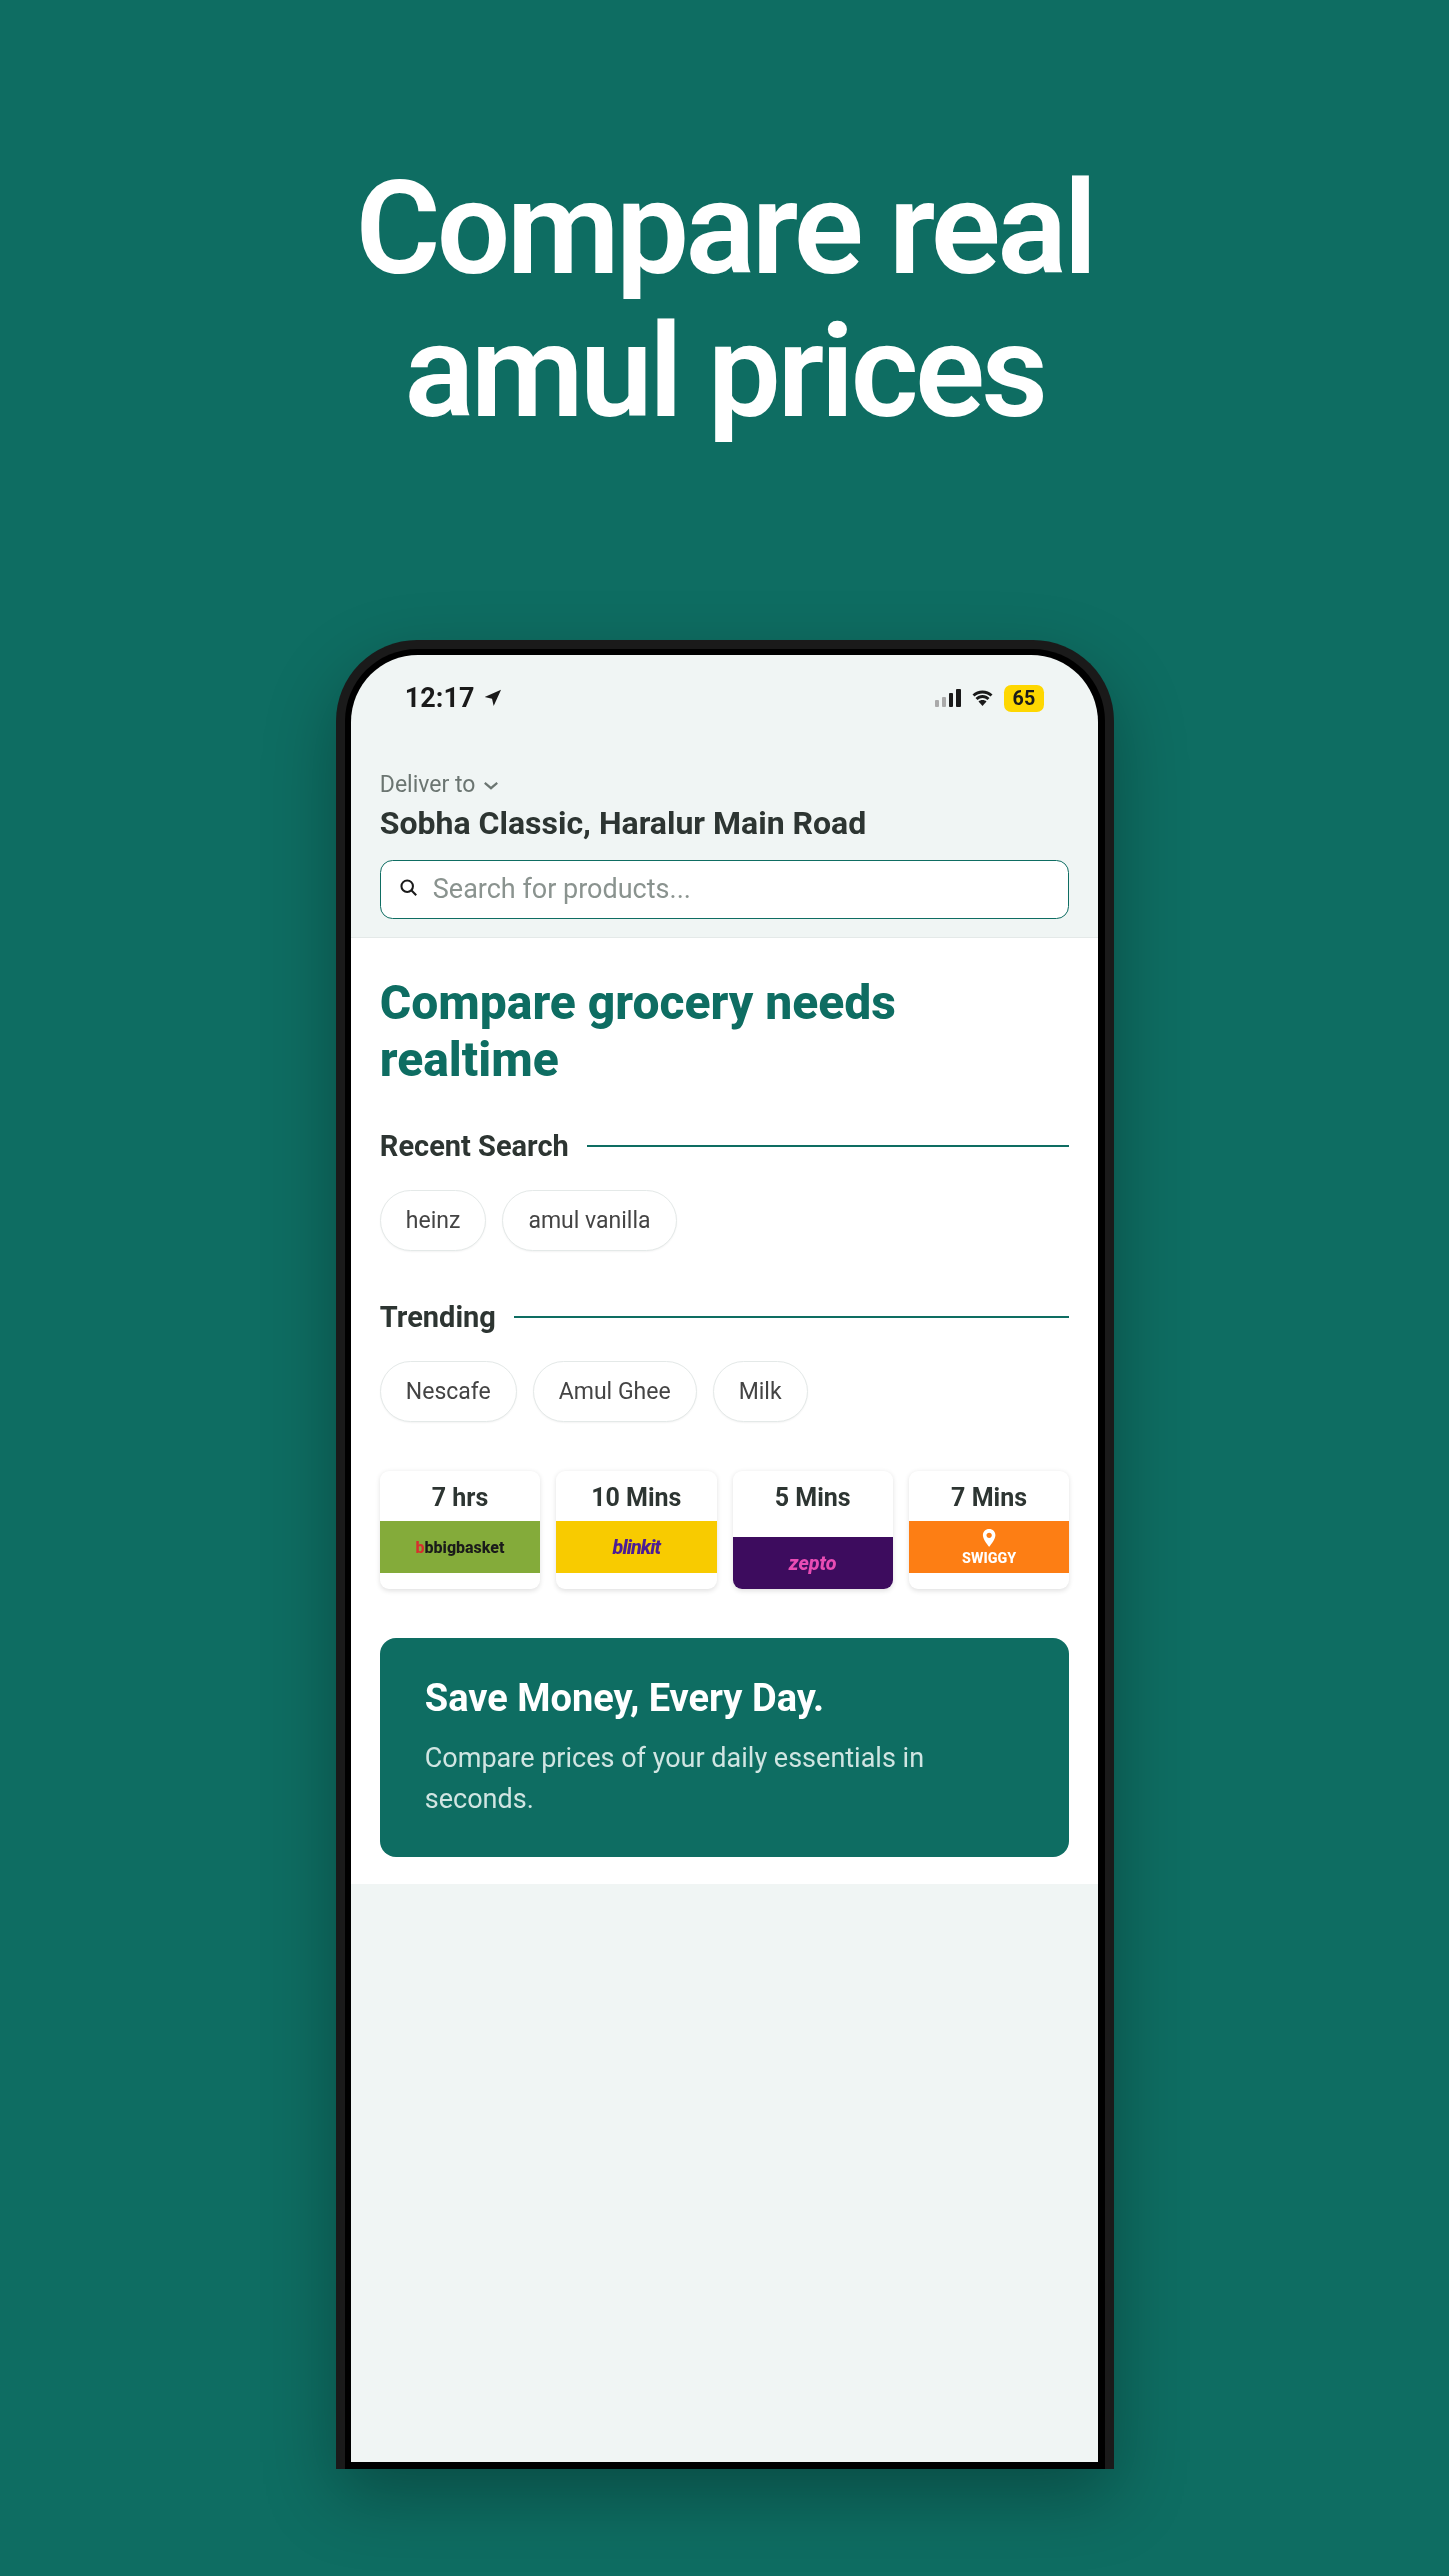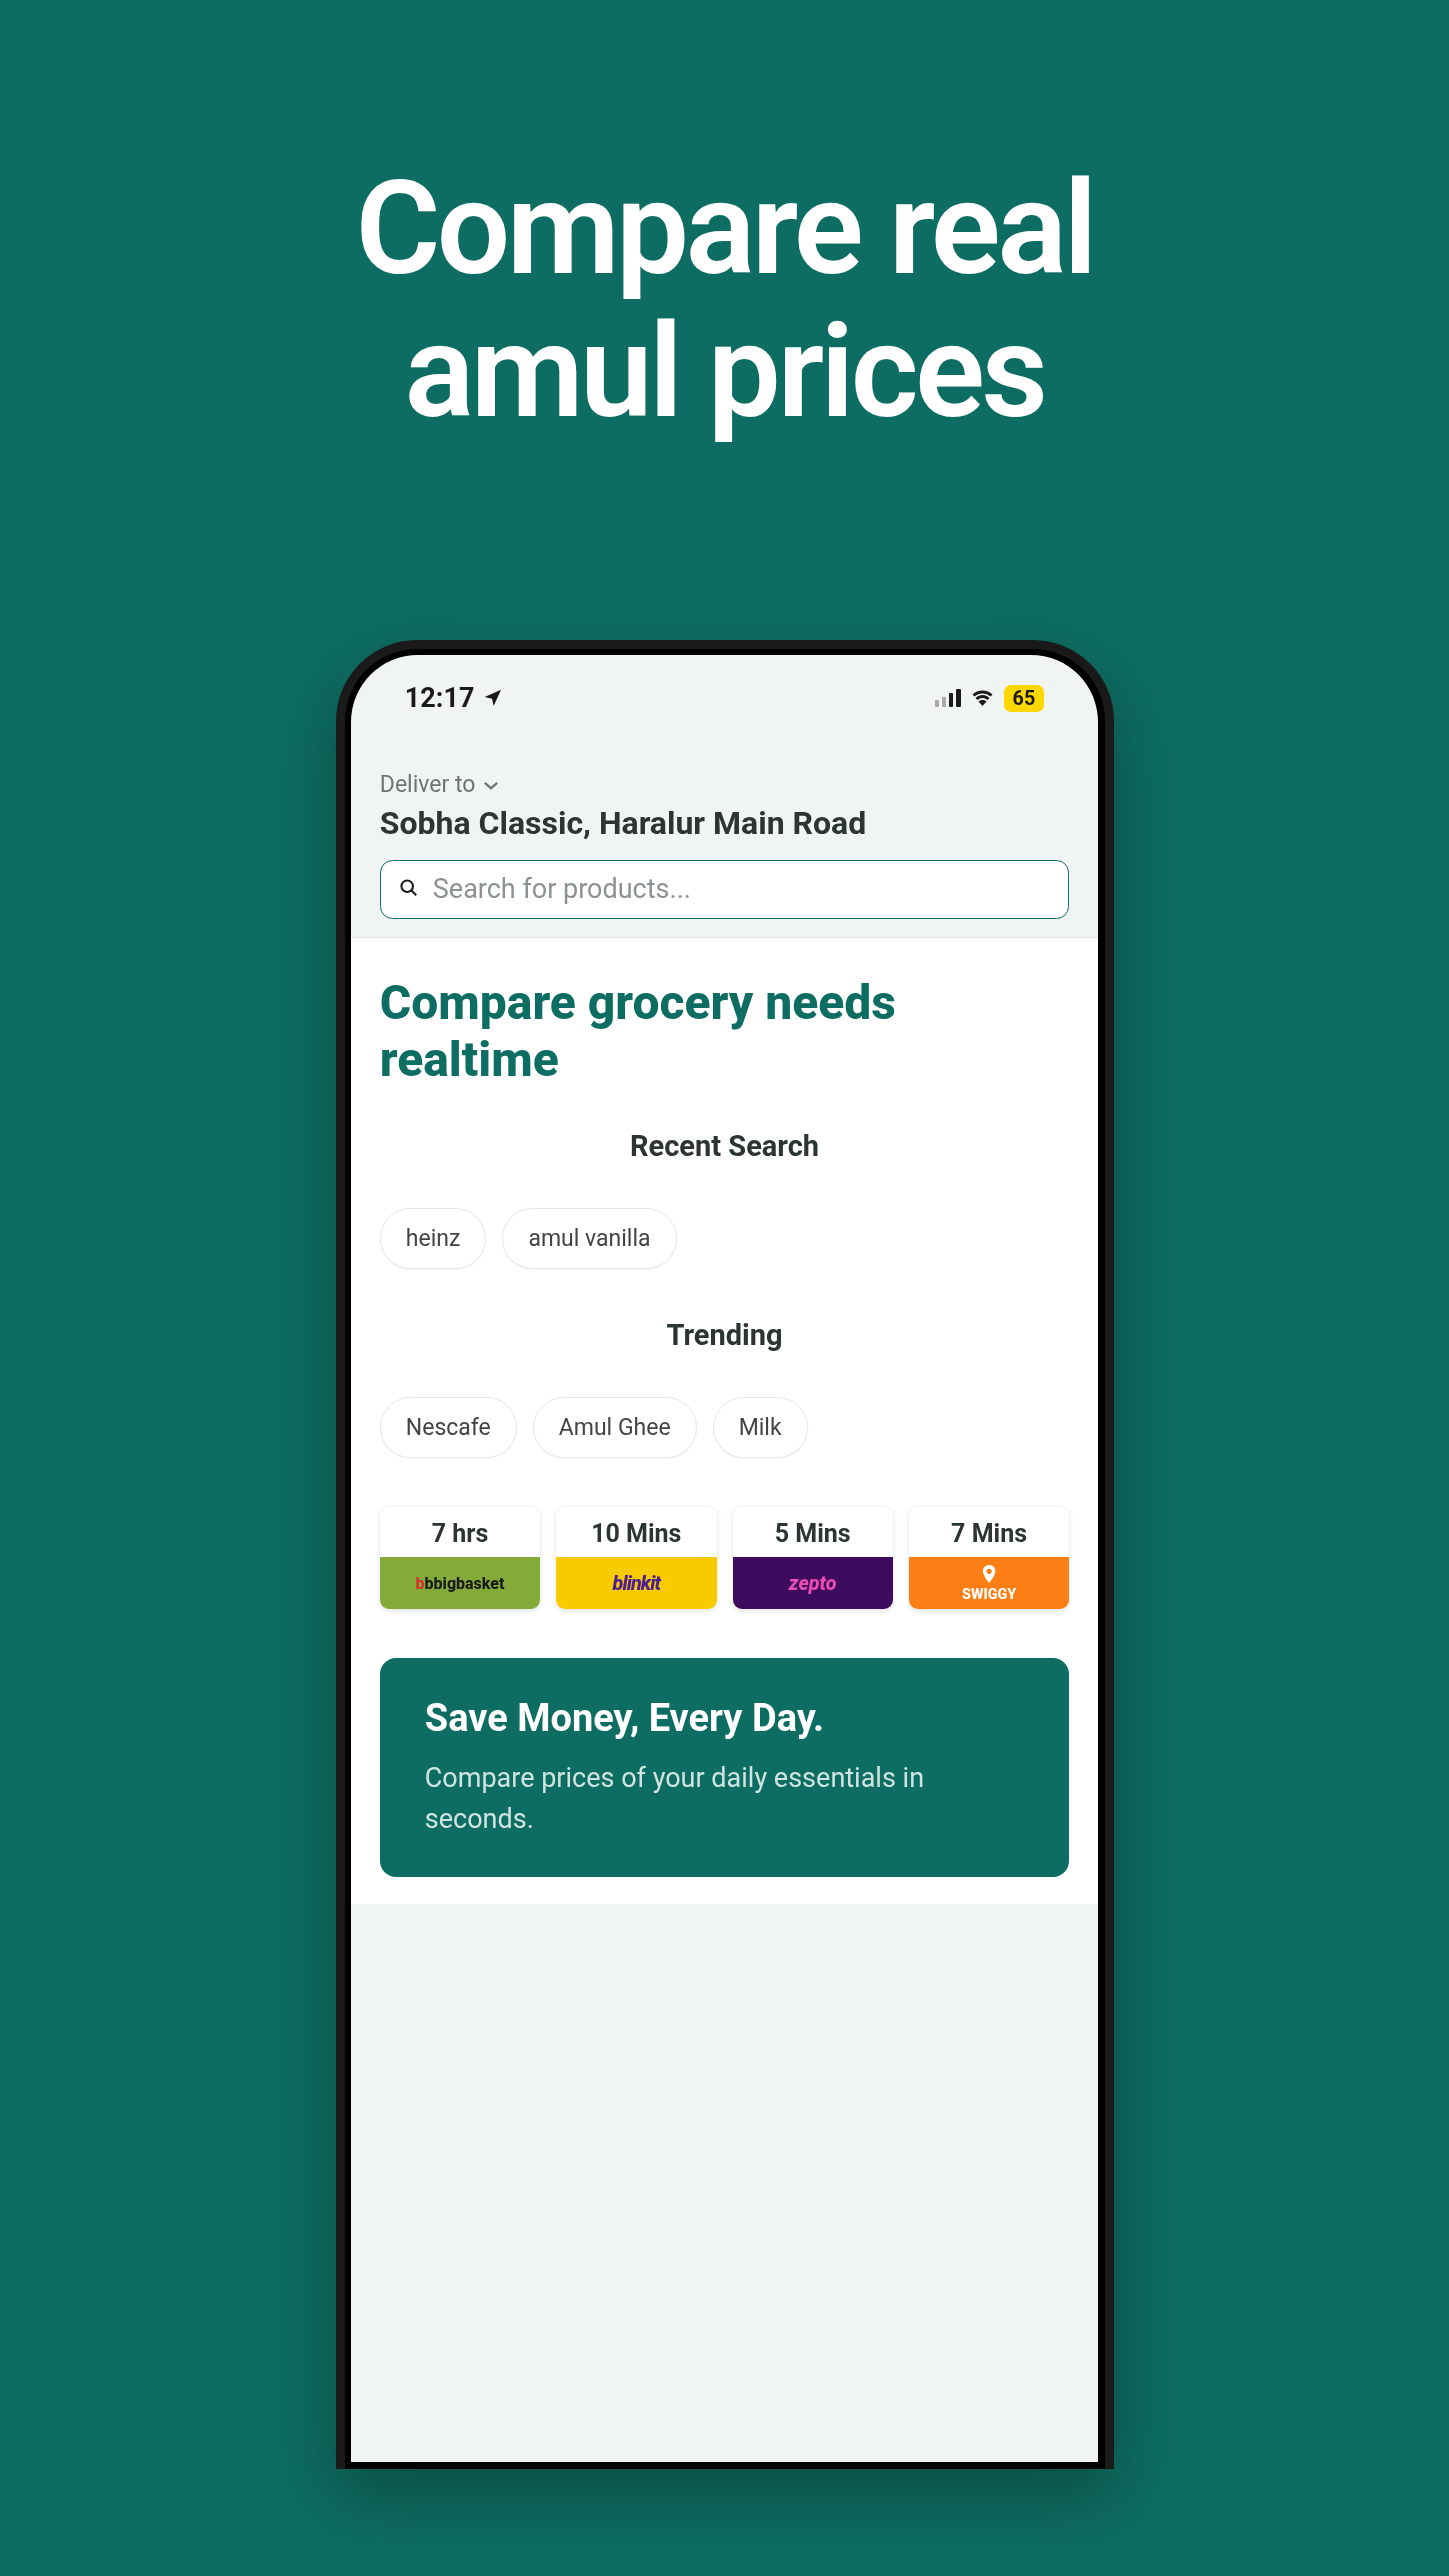--- a/index.html
+++ b/index.html
@@ -161,21 +161,20 @@
       font-weight: 800;
       line-height: 1.2;
       margin-bottom: 40px;
     }
     
     .section-header {
       display: flex;
       align-items: center;
       gap: 18px;
       margin-bottom: 27px;
-      flex-direction: column;
     }
     
     .section-title {
       font-size: 29px;
       font-weight: 700;
       color: #2d3532;
     }
     
     .section-line {
       flex: 1;
@@ -244,20 +243,21 @@
       background: #f8cb00;
       color: #4c1d95;
       font-style: italic;
       letter-spacing: -0.9px;
     }
     
     .provider-logo.zepto {
       background: #3d0c5e;
       color: #e94cb4;
       font-style: italic;
+      margin-top: 16px;
     }
     
     .provider-logo.swiggy {
       background: #fd7e14;
       color: #fff;
       font-size: 14.3px;
       gap: 2.7px;
       flex-direction: column;
     }
     

